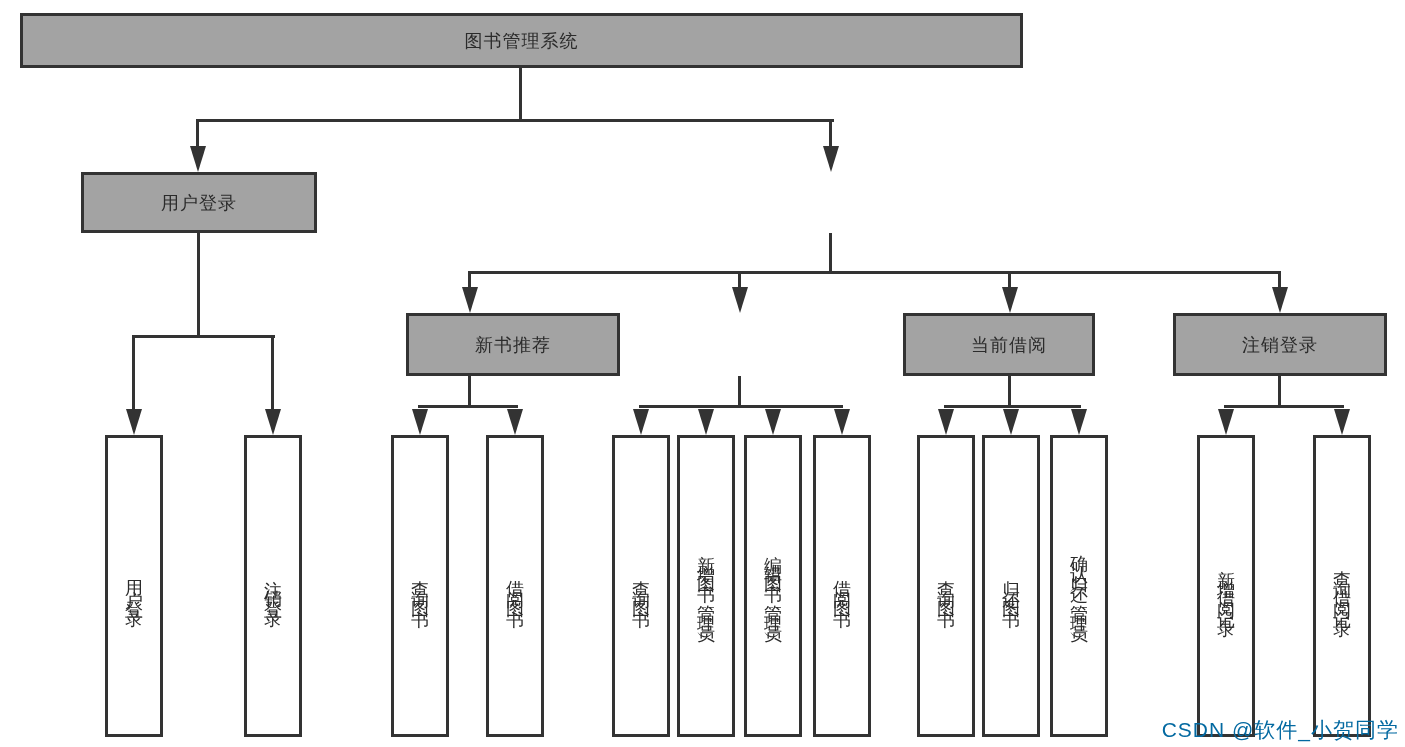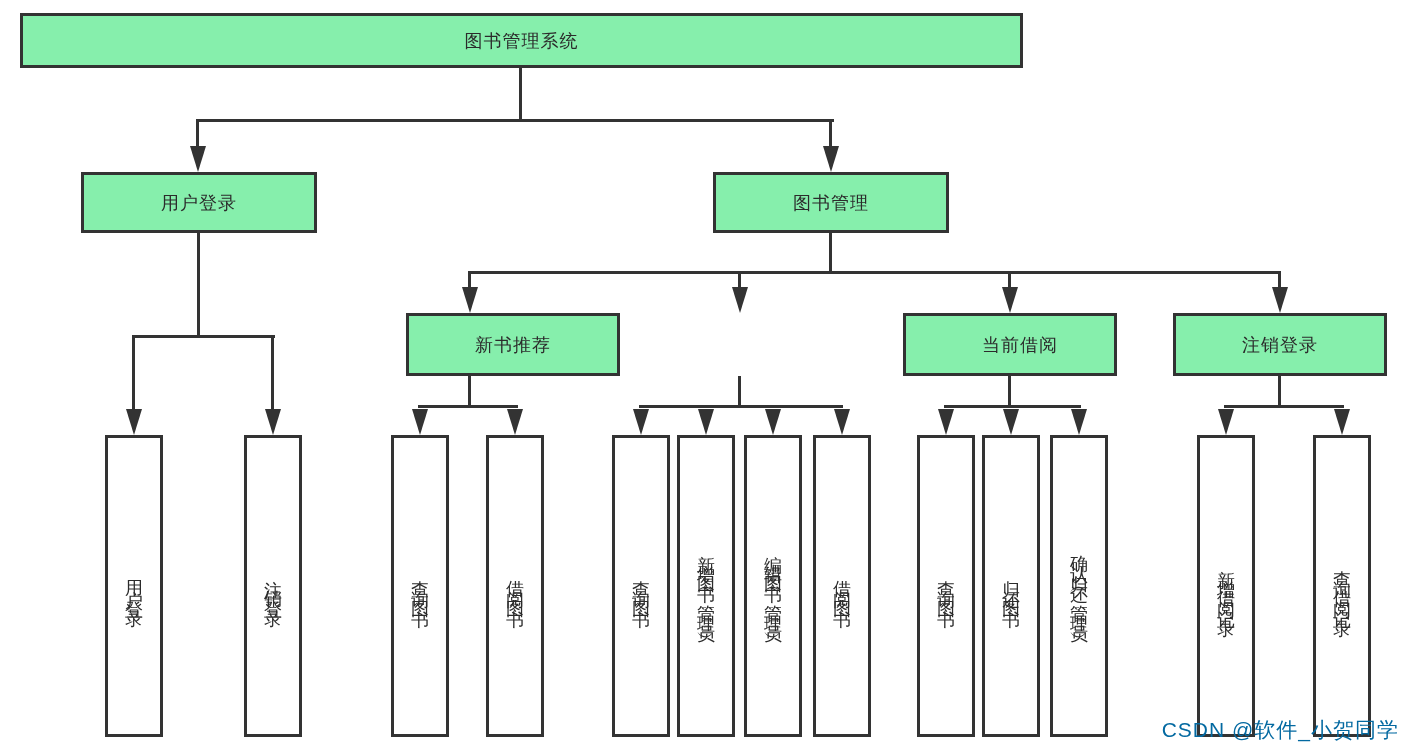--- a/index.html
+++ b/index.html
@@ -1,20 +1,20 @@
 <!DOCTYPE html>
 <html><head>
 <meta charset="utf-8">
 <style>
   * { margin:0; padding:0; box-sizing:border-box; }
   html,body { background:#ffffff; }
   body { font-family:"Liberation Sans", sans-serif; }
   .canvas { position:relative; width:1405px; height:747px; background:#ffffff; overflow:hidden; }
   .node {
-    position:absolute; border:3px solid #333333; background:#86efac;
+    position:absolute; border:3px solid #333333; background:#a3a3a3;
     display:flex; align-items:center; justify-content:center;
     font-size:18px; color:#2b2b2b; letter-spacing:1px;
   }
   .leaf {
     position:absolute; border:3px solid #333333; background:#ffffff;
     writing-mode:vertical-lr; text-orientation:mixed;
     text-align:center; letter-spacing:10px; line-height:52px;
     font-size:18px; color:#2b2b2b;
   }
   .line { position:absolute; background:#333333; }
@@ -29,24 +29,23 @@
   }
 </style>
 </head>
 <body>
 
 <div class="canvas">
 
   <div class="node" style="left:20px; top:13px; width:1003px; height:55px;">图书管理系统</div>
 
   <div class="node" style="left:81px; top:172px; width:236px; height:61px;">用户登录</div>
-  <div class="node" style="left:713px; top:172px; width:236px; height:61px;">图书管理</div>
 
   <div class="node" style="left:363px; top:313px; width:214px; height:63px;margin-left:43px;">新书推荐</div>
-  <div class="node" style="left:903px; top:313px; width:214px; height:63px;padding-left:20px;">当前借阅</div>
+  <div class="node" style="left:903px; top:313px; width:192px; height:63px;padding-left:20px;">当前借阅</div>
   <div class="node" style="left:1173px; top:313px; width:214px; height:63px;">注销登录</div>
 
   <div class="leaf" style="left:105px; top:435px; width:58px; height:302px;">用户登录</div>
   <div class="leaf" style="left:244px; top:435px; width:58px; height:302px;">注销登录</div>
 
   <div class="leaf" style="left:391px; top:435px; width:58px; height:302px;">查询图书</div>
   <div class="leaf" style="left:486px; top:435px; width:58px; height:302px;">借阅图书</div>
 
   <div class="leaf" style="left:612px; top:435px; width:58px; height:302px;">查询图书</div>
   <div class="leaf" style="left:677px; top:435px; width:58px; height:302px;">新增图书（管理员）</div>

